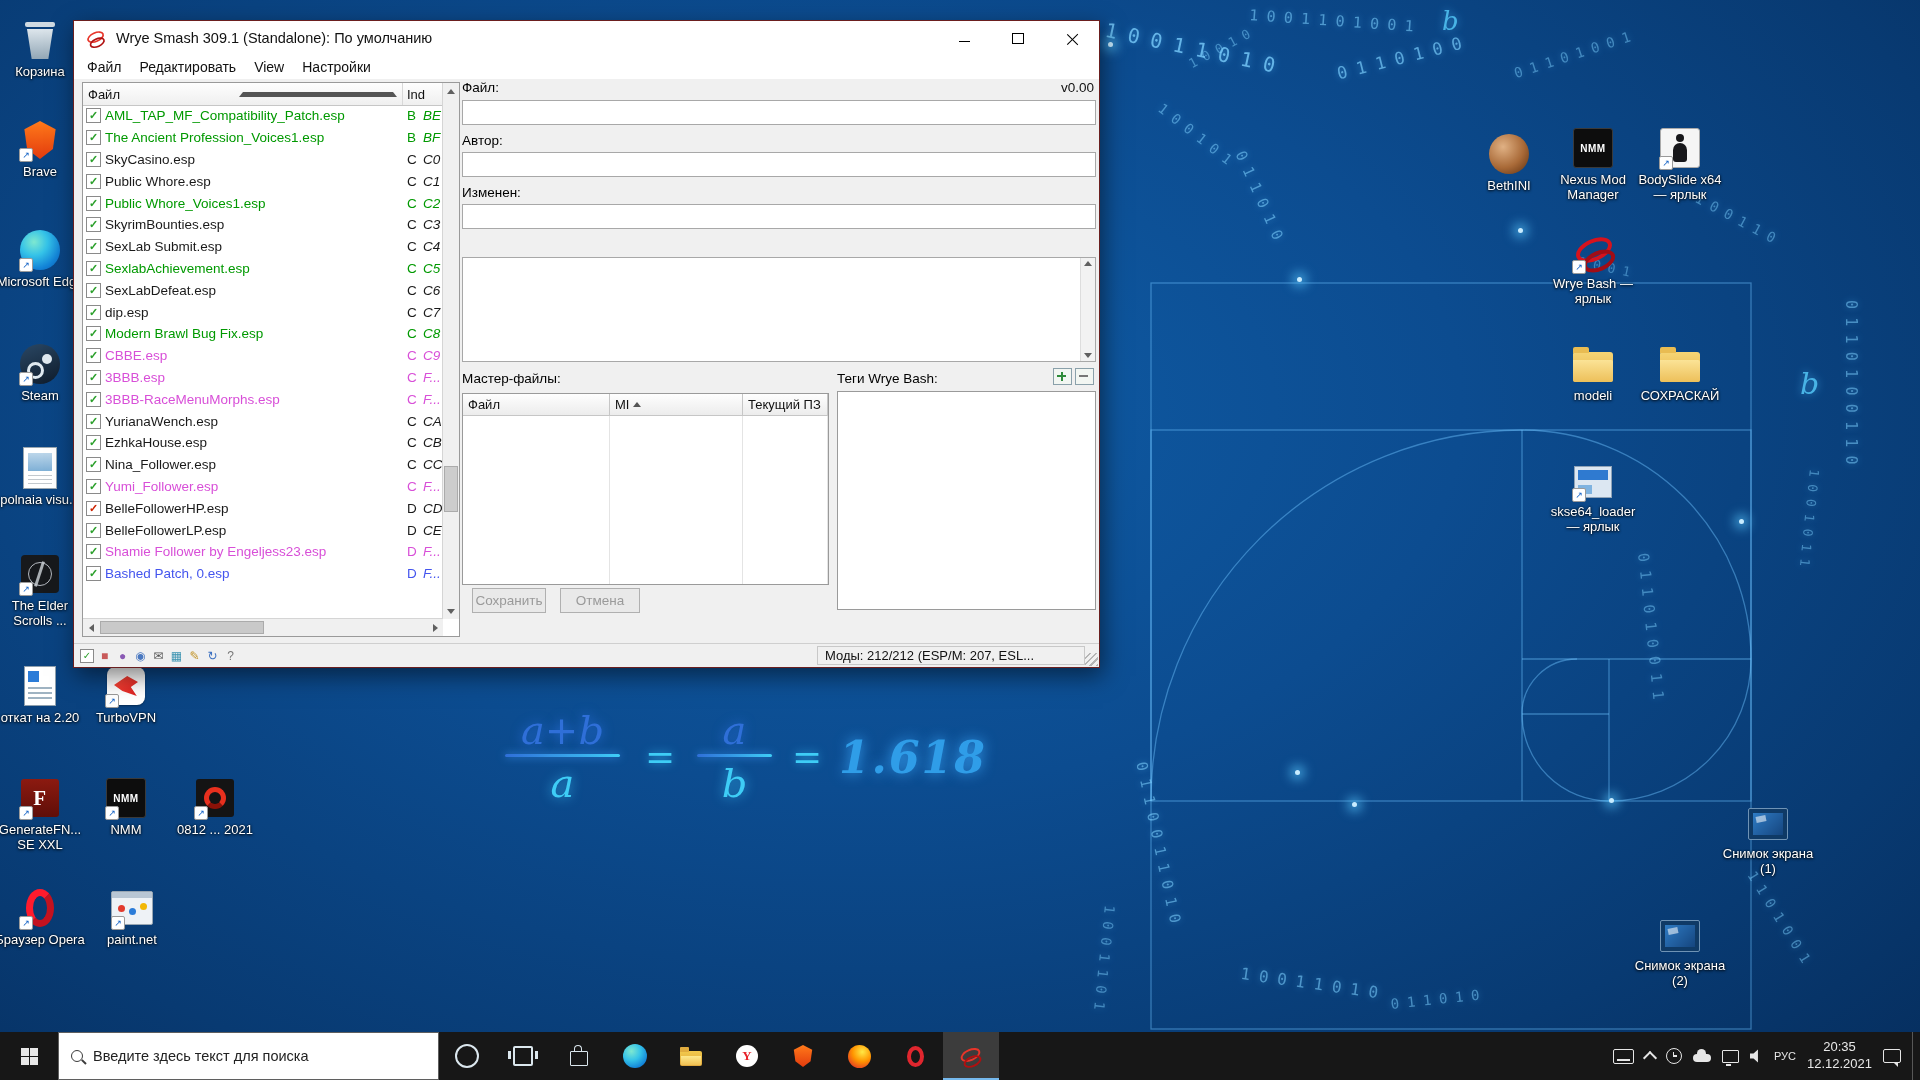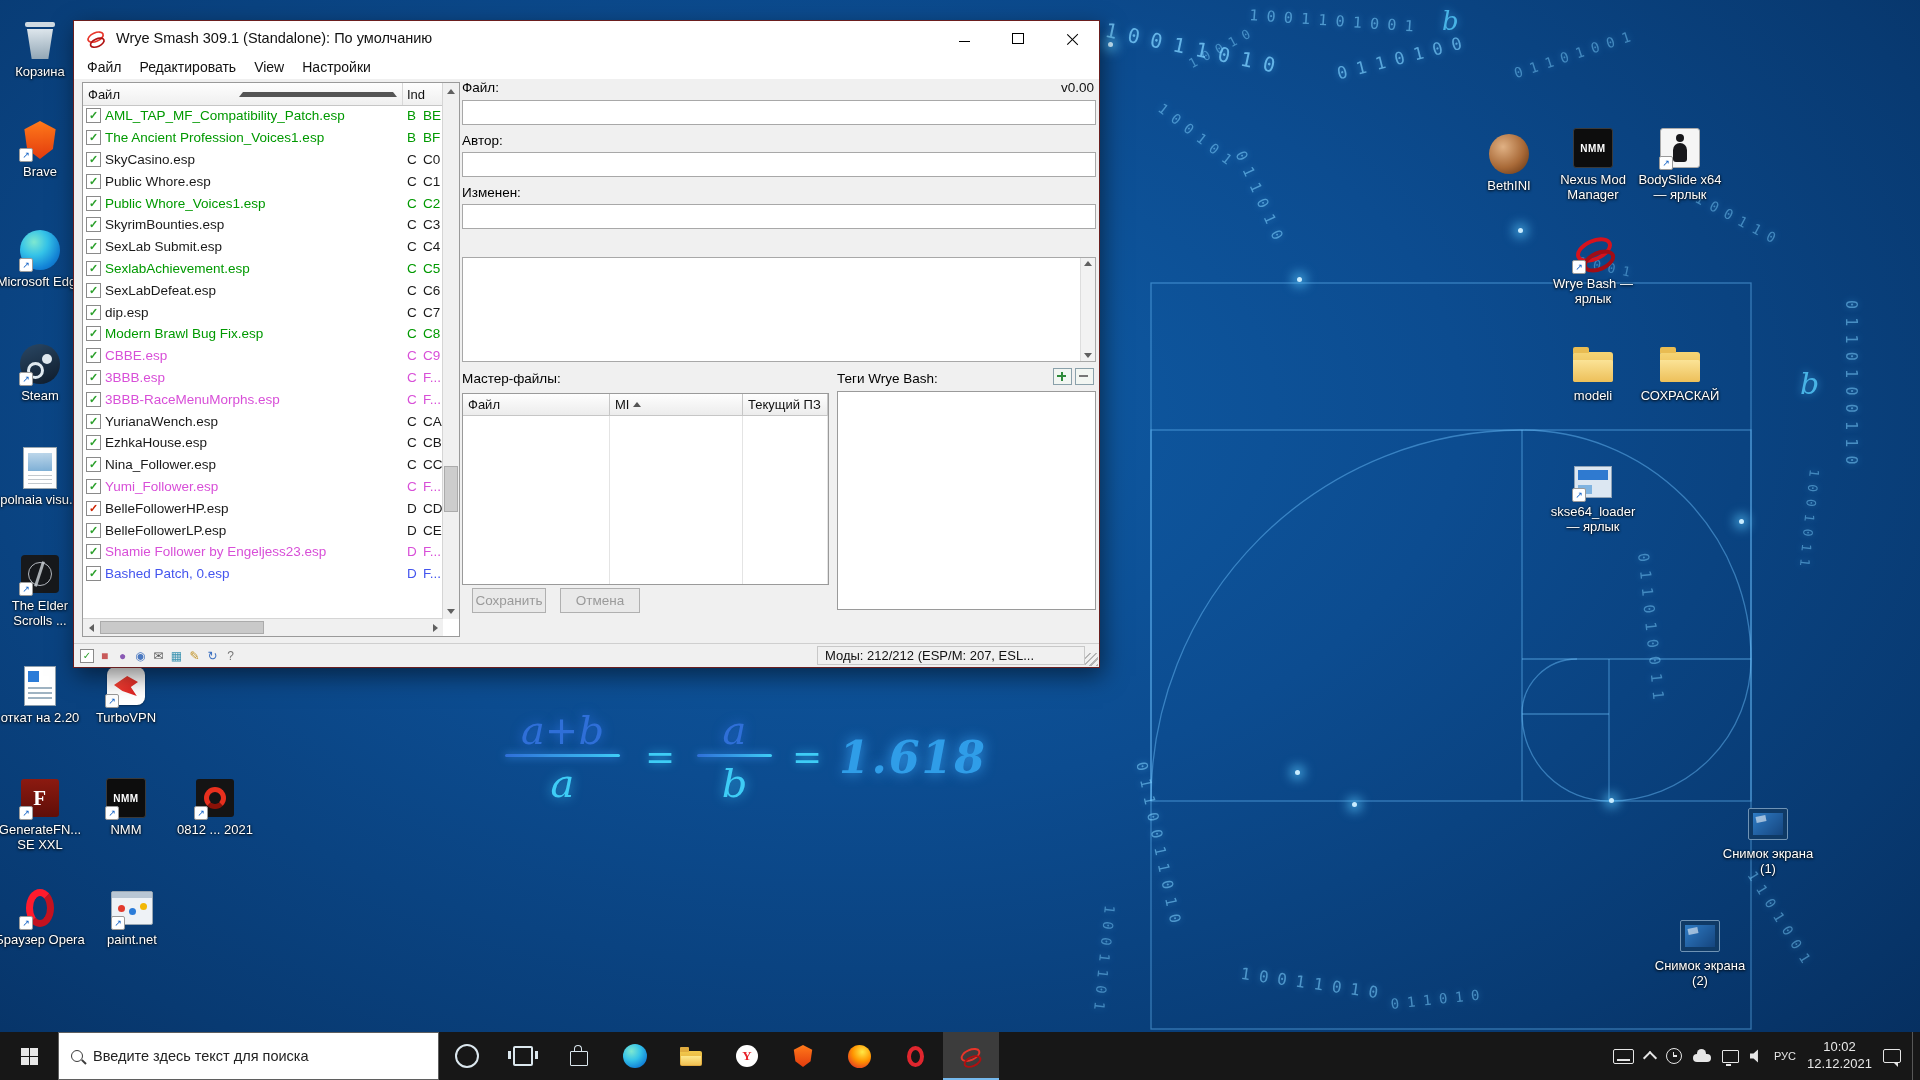--- a/index.html
+++ b/index.html
@@ -122,21 +122,21 @@
   .col-file span{flex:1;}
   .col-ind{width:36px;padding-left:4px;overflow:hidden;white-space:nowrap;}
   .sort-asc{width:0;height:0;border-left:4px solid transparent;border-right:4px solid transparent;border-bottom:5px solid #555;margin-right:5px;}
   .list-rows{position:absolute;left:0;right:16px;top:22px;bottom:17px;overflow:hidden;}
   .mod-row{display:flex;align-items:center;height:21.8px;font-size:13.5px;white-space:nowrap;}
   .mod-check{width:13px;height:13px;border:1px solid #8a8a8a;background:#fff;font-size:11px;line-height:12px;
     text-align:center;margin:0 4px 0 3px;font-weight:bold;flex:none;}
   .chk-green{color:#2ca02c;} .chk-red{color:#cc2200;}
   .mod-name{flex:1;min-width:0;overflow:hidden;}
   .mod-flag{width:16px;flex:none;}
-  .mod-index{width:20px;flex:none;overflow:hidden;}
+  .mod-index{width:20px;flex:none;overflow:hidden;font-style:italic;}
   .c-green{color:#009900;} .c-black{color:#1a1a1a;} .c-pink{color:#d84fd8;} .c-blue{color:#4455ee;}
   .v-scroll{position:absolute;right:0;top:0;bottom:17px;width:16px;background:#f0f0f0;border-left:1px solid #d5d5d5;}
   .scroll-btn{height:16px;display:flex;align-items:center;justify-content:center;}
   .v-scroll .scroll-btn.down{position:absolute;bottom:0;left:0;right:0;}
   .v-thumb{position:absolute;left:1px;right:1px;top:383px;height:44px;background:#cdcdcd;border:1px solid #ababab;}
   .h-scroll{position:absolute;left:0;right:16px;bottom:0;height:17px;background:#f0f0f0;border-top:1px solid #d5d5d5;display:flex;align-items:center;}
   .h-scroll .scroll-btn{width:16px;height:100%;}
   .h-thumb{position:absolute;left:17px;width:162px;top:2px;bottom:2px;background:#c9c9c9;border:1px solid #ababab;}
   .tri{width:0;height:0;border-style:solid;display:block;}
   .tri-up{border-width:0 4px 5px 4px;border-color:transparent transparent #606060 transparent;}
@@ -437,21 +437,21 @@
           <span class="shortcut-arrow"></span>
         </div>
         <div class="di-label">skse64_loader — ярлык</div>
       </div>
       <div class="desktop-icon" style="left: 1720px; top: 800px;">
         <div class="di-img">
           <div class="di-shape di-screenshot1"></div>
         </div>
         <div class="di-label">Снимок экрана (1)</div>
       </div>
-      <div class="desktop-icon" style="left: 1632px; top: 912px; margin-left: 20px;">
+      <div class="desktop-icon" style="left: 1632px; top: 912px;">
         <div class="di-img">
           <div class="di-shape di-screenshot2"></div>
         </div>
         <div class="di-label">Снимок экрана (2)</div>
       </div>
     </div>
 
   <div class="app-window">
     <div class="titlebar">
       <span class="ti ti-wrye" style="transform:scale(.85)"></span>
@@ -744,21 +744,21 @@
       </div>
     <div class="tray">
       <span class="tri-keyboard"></span>
       <span class="tri-chevron"></span>
       <span class="tri-clock"></span>
       <span class="tri-cloud"></span>
       <span class="tri-network"></span>
       <span class="tri-volume"></span>
       <span class="lang">РУС</span>
       <div class="timedate">
-        <div>10:02</div>
+        <div>20:35</div>
         <div>12.12.2021</div>
       </div>
       <span class="tri-notif"></span>
       <span class="show-desktop"></span>
     </div>
   </div>
 
 </div>
 
 </body></html>

